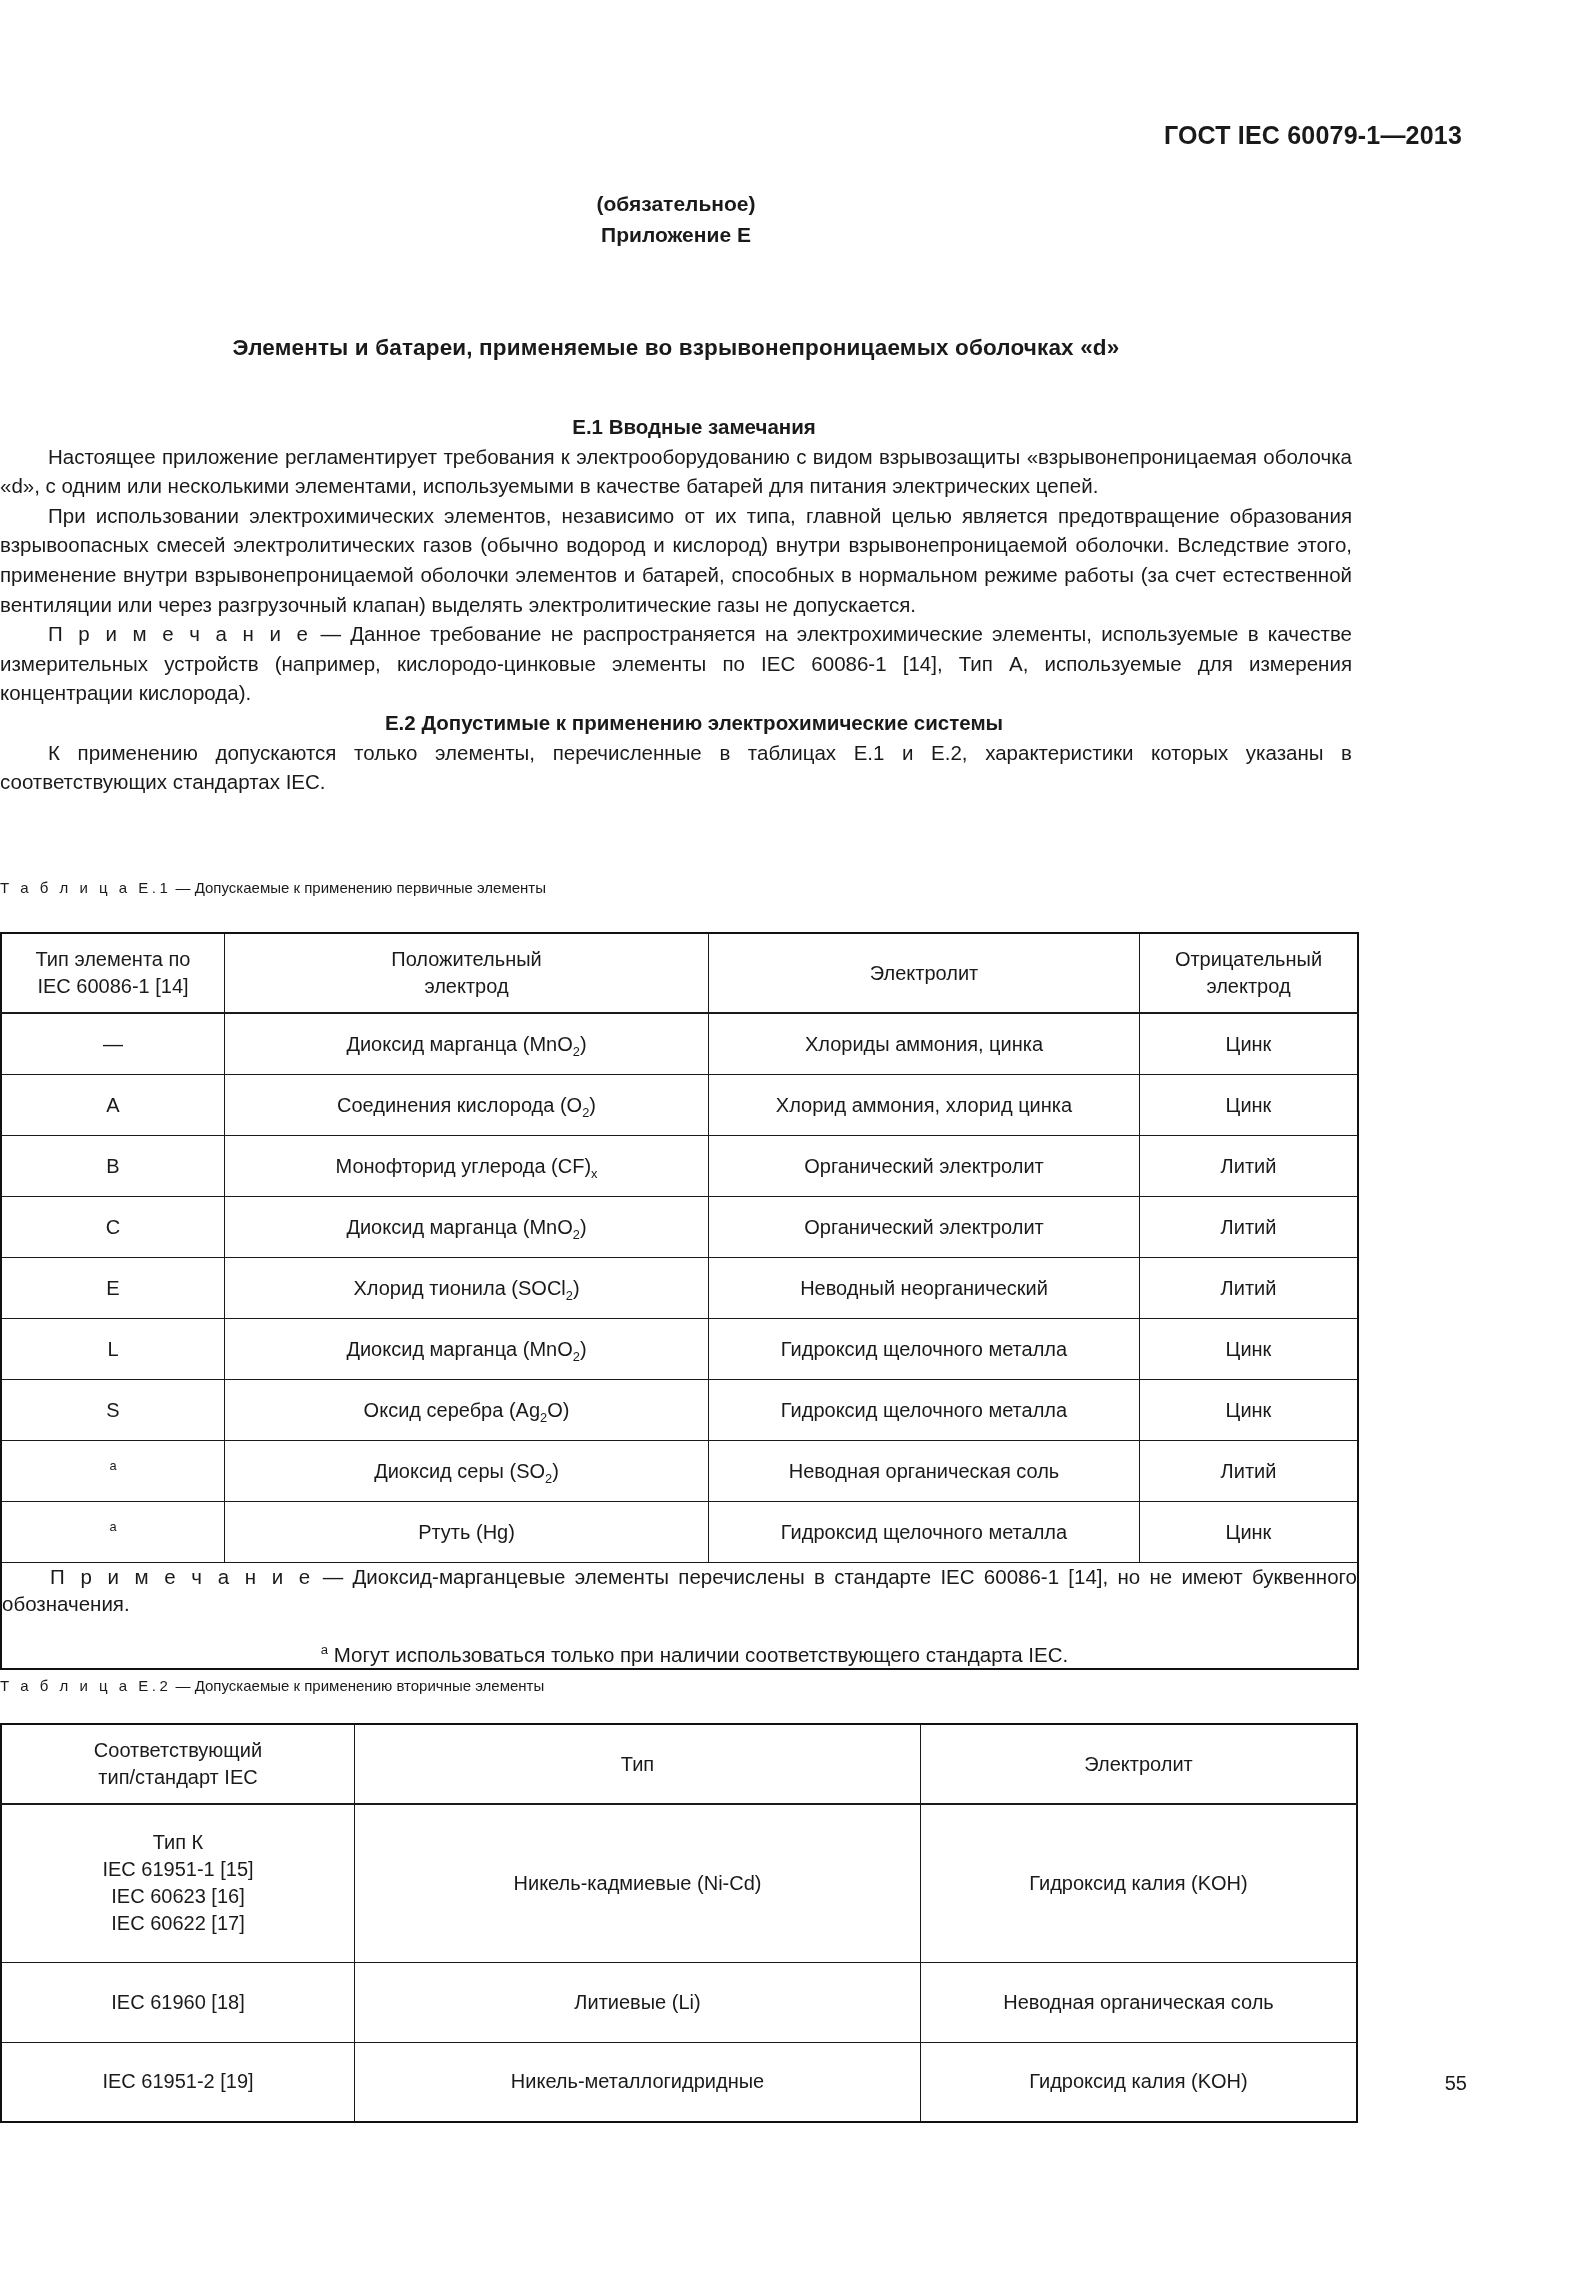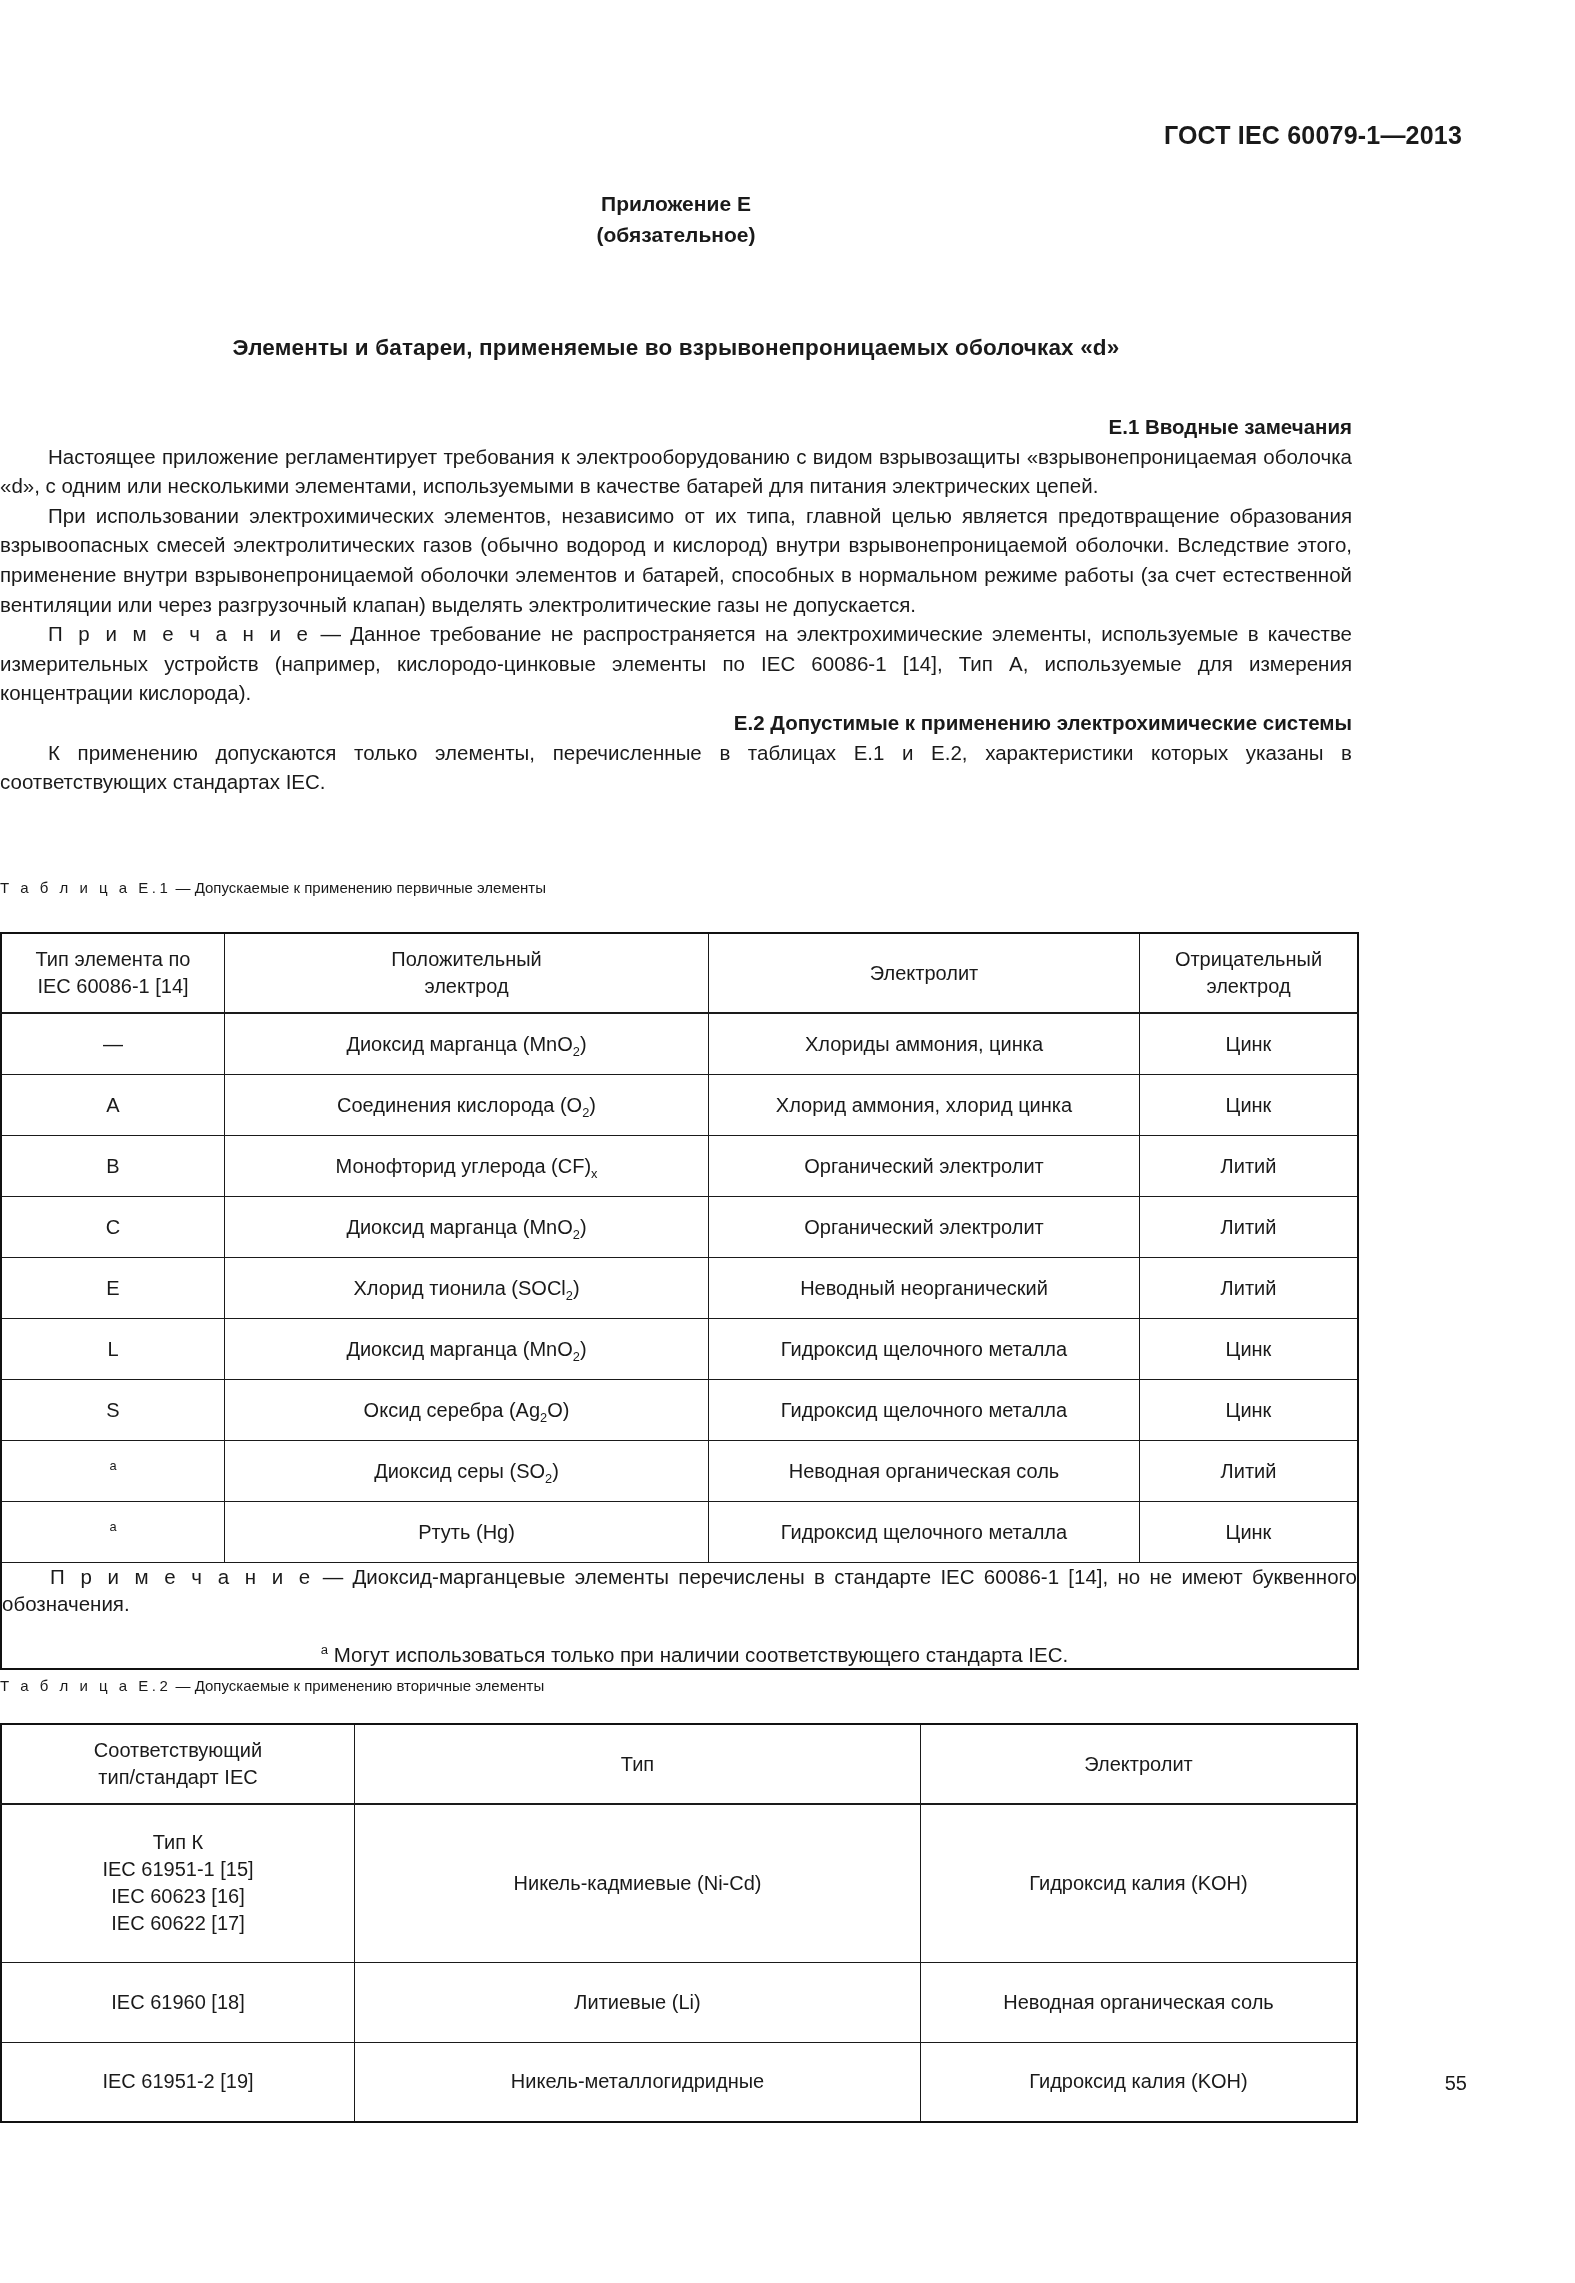--- a/index.html
+++ b/index.html
@@ -60,21 +60,21 @@
     left: 0;
     top: 412px;
     width: 1352px;
     font-size: 20.5px;
     line-height: 29.6px;
     text-align: justify;
   }
   .sec-head {
     font-weight: bold;
     text-indent: 36px;
-    text-align: right;
+    text-align: center;
   }
   .para {
     text-indent: 48px;
   }
   .para.note {
     text-indent: 48px;
   }
   .sp-letters {
     letter-spacing: 3.2px;
   }
@@ -152,22 +152,22 @@
   }
 </style>
 </head>
 <body>
 
 <div class="page">
 
   <div class="doc-header">ГОСТ IEC 60079-1—2013</div>
 
   <div class="annex-block">
+    <div>(обязательное)</div>
     <div>Приложение Е</div>
-    <div>(обязательное)</div>
   </div>
 
   <div class="annex-title">Элементы и батареи, применяемые во взрывонепроницаемых оболочках «d»</div>
 
   <div class="body">
     <div class="sec-head">Е.1 Вводные замечания</div>
     <div class="para">Настоящее приложение регламентирует требования к электрооборудованию с видом взрывозащиты «взрывонепроницаемая оболочка «d», с одним или несколькими элементами, используемыми в качестве батарей для питания электрических цепей.</div>
     <div class="para">При использовании электрохимических элементов, независимо от их типа, главной целью является предотвращение образования взрывоопасных смесей электролитических газов (обычно водород и кислород) внутри взрывонепроницаемой оболочки. Вследствие этого,  применение внутри взрывонепроницаемой оболочки элементов и батарей, способных  в нормальном режиме работы (за счет естественной вентиляции или через разгрузочный клапан) выделять электролитические газы не допускается.</div>
     <div class="para note"><span class="sp-letters">П р и м е ч а н и е</span><span> — Данное требование не распространяется на электрохимические элементы, используемые в качестве измерительных устройств (например, кислородо-цинковые элементы по IEC 60086-1 [14], Тип А, используемые для измерения концентрации кислорода).</span></div>
     <div class="sec-head">Е.2 Допустимые к применению электрохимические системы</div>

